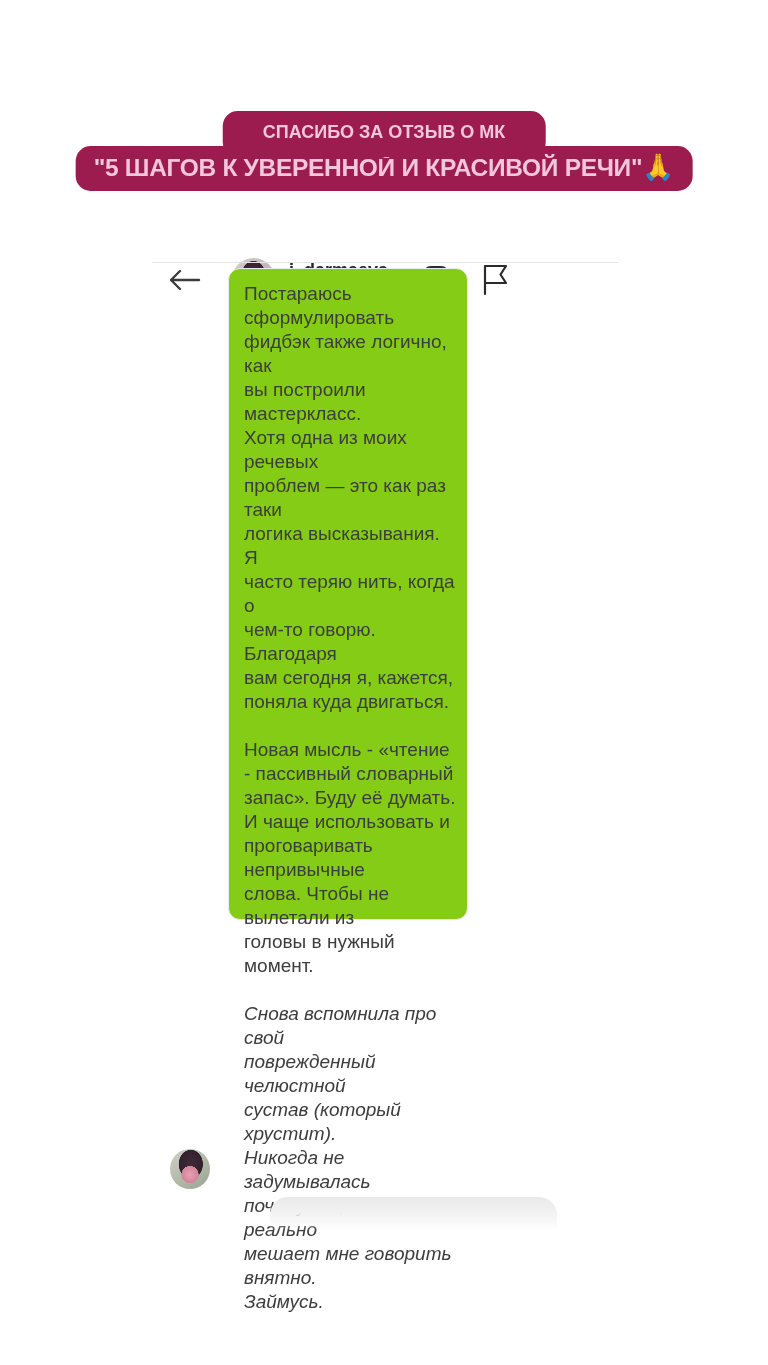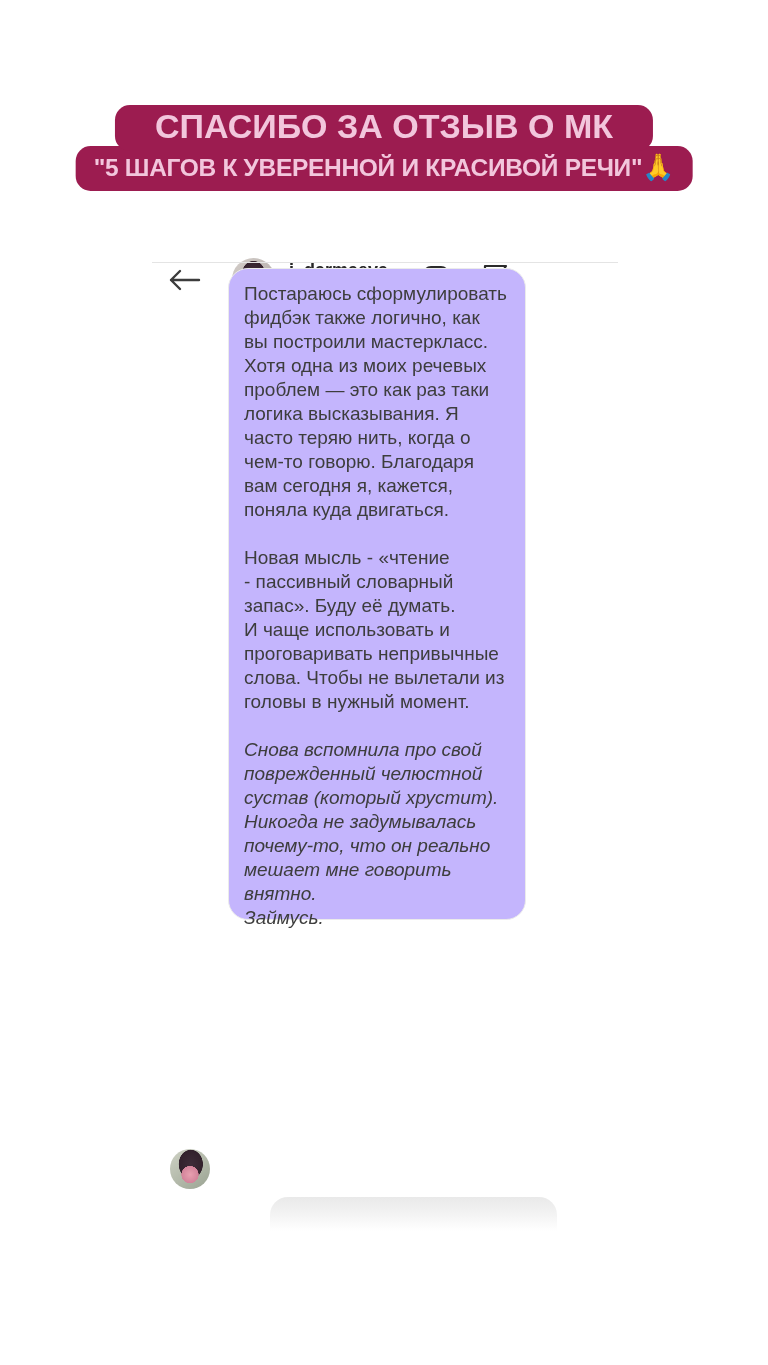--- a/index.html
+++ b/index.html
@@ -21,22 +21,22 @@
     left: 50%;
     transform: translateX(-50%);
     background: #9c1c50;
     color: #f2c6dc;
     font-weight: bold;
     white-space: nowrap;
     border-radius: 15px;
     text-align: center;
   }
   .banner-line1 {
-    top: 105px;
-    font-size: 34px;
+    top: 111px;
+    font-size: 18px;
     line-height: 30px;
     padding: 6px 40px 10px;
     z-index: 2;
   }
   .banner-line2 {
     top: 146px;
     font-size: 24.5px;
     line-height: 28px;
     letter-spacing: -0.3px;
     padding: 7px 18px 9px;
@@ -68,24 +68,24 @@
 
   .header-divider {
     position: absolute; left: 152px; top: 262px;
     width: 466px; height: 1px; background: #e4e4e4;
   }
 
   
   .bubble {
     position: absolute;
     left: 228px;
-    width: 298px;
-    background: #c4b5fd;
+    width: 240px;
+    background: #84cc16;
     border: 1.5px solid #ebebeb;
-    border-radius: 20px;
+    border-radius: 12px;
     padding: 13px 10px 13px 15px;
   }
   .bubble-1 { top: 268px; height: 652px; }
   .bubble-2 { top: 930px; height: 261px; }
   .bubble p {
     font-size: 19px;
     line-height: 24px;
     color: #3d3d3d;
     white-space: pre-line;
     margin: 0 0 24px 0;

